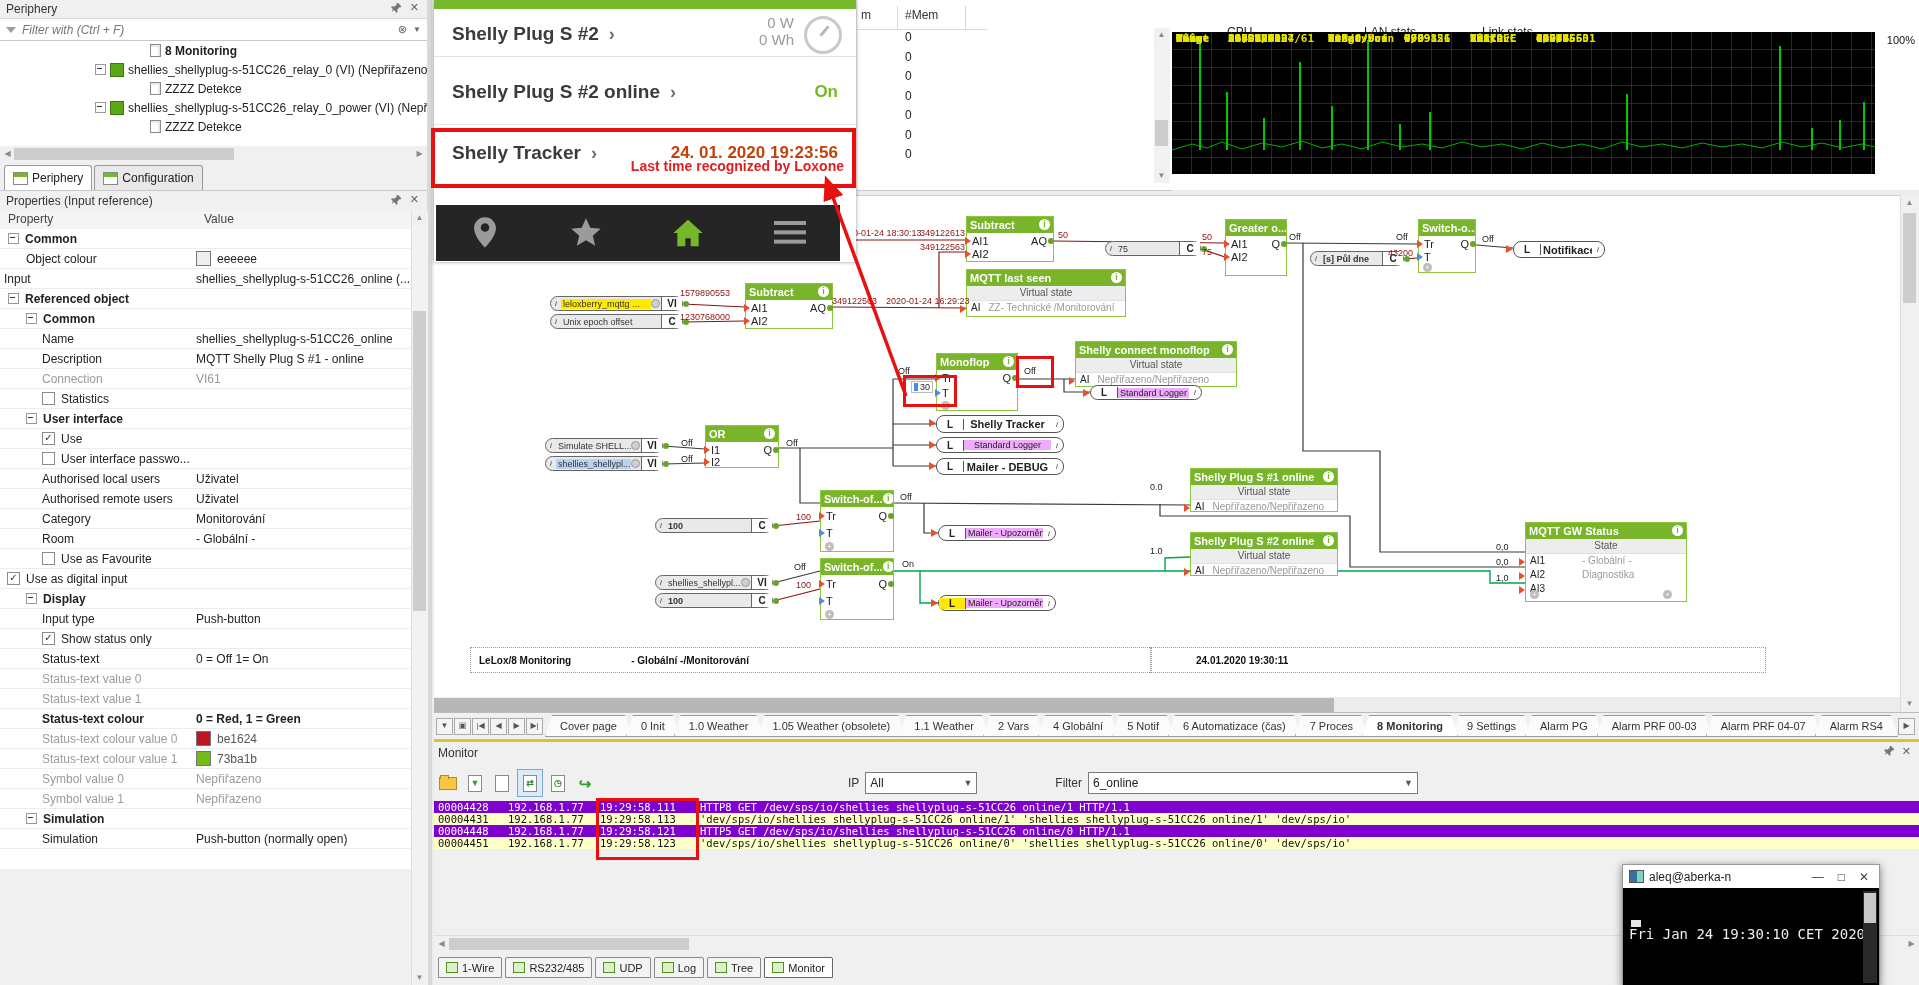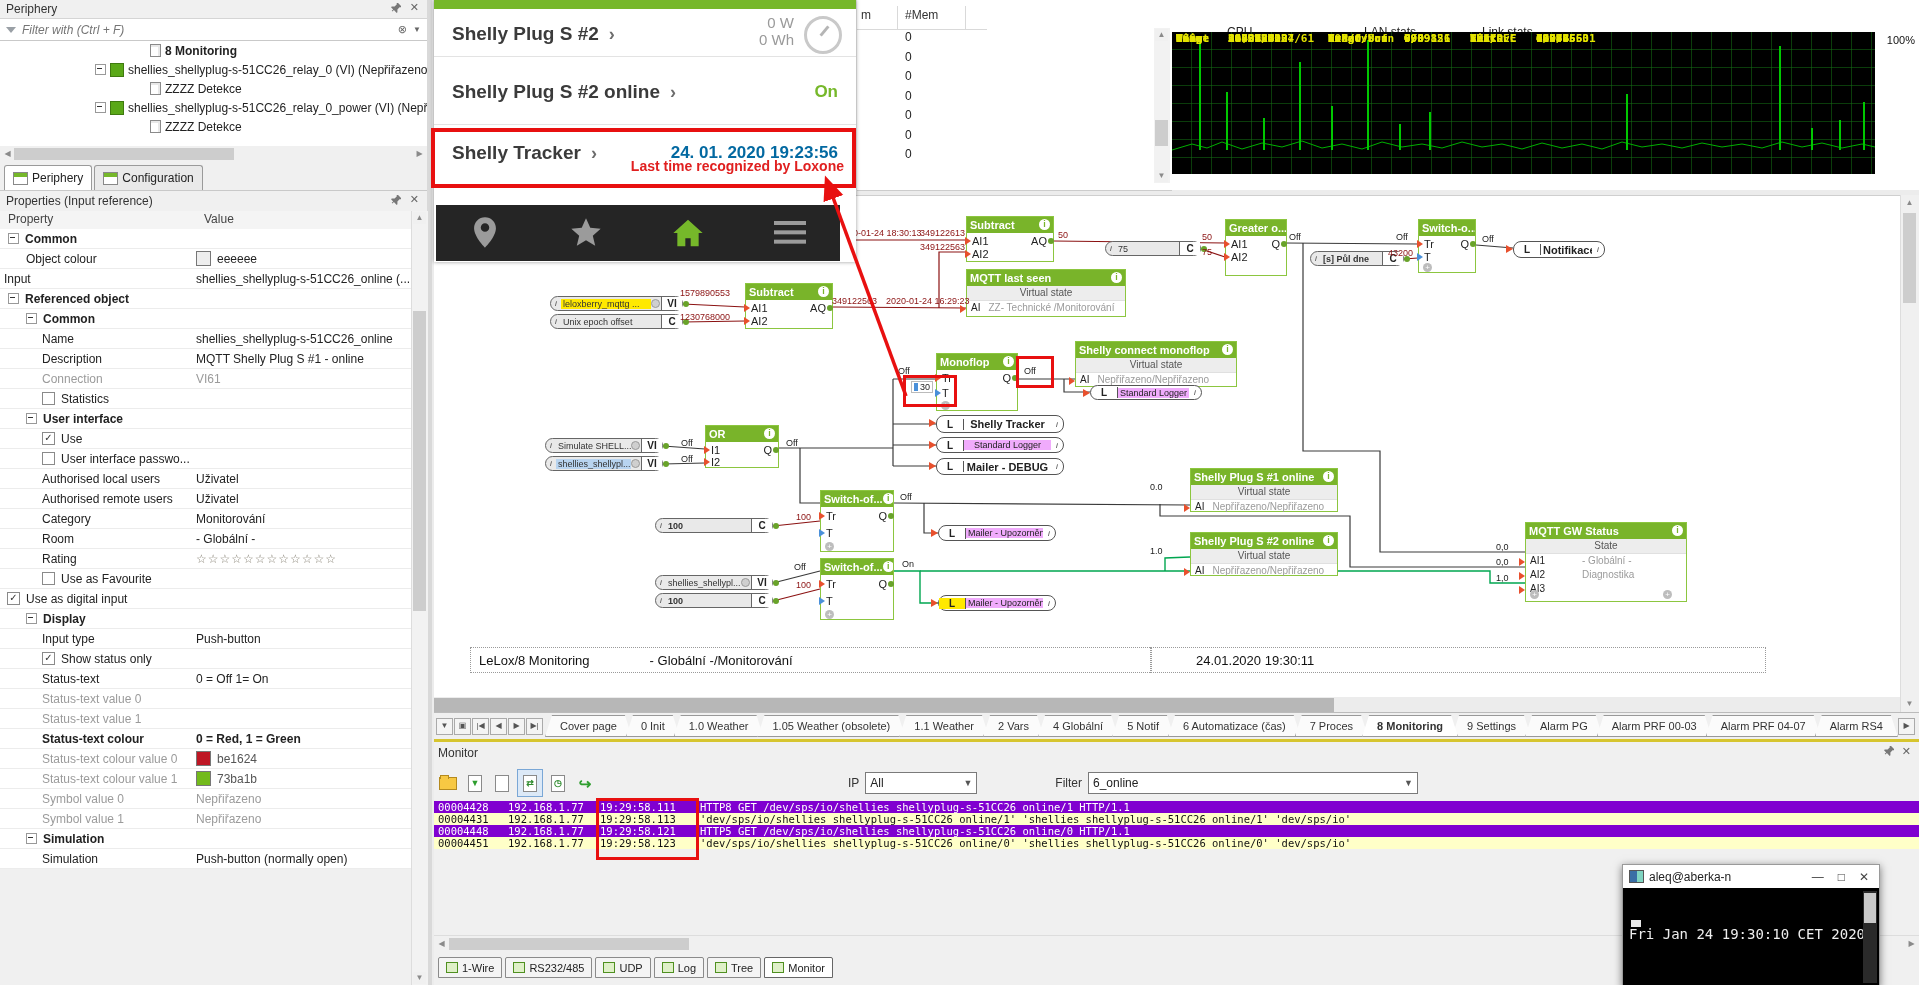--- a/index.html
+++ b/index.html
@@ -64,21 +64,21 @@
   #phone{left:434px;top:0;width:422px;height:262px;background:#fff;box-shadow:0 0 4px rgba(0,0,0,.4)}
   #ph-green{position:absolute;left:0;top:0;width:100%;height:9px;background:#76b82a}
   .ph-row{position:absolute;left:0;width:100%;box-sizing:border-box;padding:0 18px;display:flex;align-items:center}
   .ph-label{font-size:19px;color:#3b3b3b;font-weight:bold}
   .ph-chev{color:#6d6d6d;font-size:18px;margin-left:10px;font-weight:bold}
   .ph-divider{position:absolute;left:0;width:100%;height:1px;background:#e3e3e3}
   .ph-vals{position:absolute;right:62px;top:0;text-align:right;color:#9a9a9a;font-size:15px;line-height:17px}
   .gauge{position:absolute;right:14px;top:2px;width:38px;height:38px;border:3px solid #c9c9c9;border-radius:50%;box-sizing:border-box}
   .gauge::after{content:"";position:absolute;left:16px;top:6px;width:3px;height:12px;background:#b5b5b5;transform:rotate(40deg)}
   .ph-on{color:#76b82a;font-size:17px;font-weight:bold;margin-left:auto}
-  .ph-time{color:#0369a1;font-size:17px;margin-left:auto;font-weight:bold}
+  .ph-time{color:#c2410c;font-size:17px;margin-left:auto;font-weight:bold}
   .ph-note{position:absolute;right:12px;top:27px;color:#e02020;font-size:14px;font-weight:bold}
   #ph-nav{position:absolute;left:2px;top:205px;width:404px;height:56px;background:#252525;display:flex;align-items:center;justify-content:space-around}
   #ph-nav svg{display:block}
   
   #mem{left:857px;top:0;width:315px;height:190px;background:#fff;border-bottom:1px solid #ccc}
   .mem-col{position:absolute;left:48px;top:30px}
   .mem-row{height:19.5px;font-size:12px;color:#222}
   #mem-vscroll{position:absolute;right:2px;top:28px;width:16px;height:155px;background:#f2f2f2}
   
   #stats{left:1172px;top:0;width:747px;height:190px;background:#fff}
@@ -117,21 +117,21 @@
   .ocap .ocap-l{width:26px;flex:none;text-align:center;border-right:1px solid #555;font-weight:bold}
   .ocap .ocap-l.ylw{background:#ffe900}
   .ocap .ocap-t{flex:1;text-align:center;white-space:nowrap;overflow:hidden;color:#222;padding:0 2px;background:#f0abfc}
   .ocap .ocap-t.big{font-weight:bold;font-size:11px;background:#fff}
   .ocap .ocap-i{width:12px;flex:none;font-style:italic;font-size:8px;color:#444;text-align:center}
   .wl{position:absolute;font-size:9px;color:#222;white-space:nowrap}
   .wl.m{color:#8b1212}
   .t30{position:absolute;font-size:9px;background:#fff;border:1px solid #bbb;padding:0 2px;color:#222}
   .t30::before{content:"";display:inline-block;width:4px;height:8px;background:#4a90d9;margin-right:2px;vertical-align:-1px}
   .redbox{position:absolute;border:3px solid #e81010;background:transparent;z-index:30}
-  .dfoot{position:absolute;border:1px dotted #9a9a9a;font-size:13px;font-weight:normal;color:#111;display:flex;align-items:center}
+  .dfoot{position:absolute;border:1px dotted #9a9a9a;font-size:10px;font-weight:bold;color:#111;display:flex;align-items:center}
   
   #pagetabs{left:434px;top:712px;width:1485px;height:27px;background:#f0f0f0;border-top:1px solid #bbb;display:flex;align-items:center;padding-left:2px;box-sizing:border-box;overflow:hidden}
   .navbtn{width:15px;height:15px;border:1px solid #aaa;background:#f4f4f4;font-size:8px;line-height:14px;text-align:center;color:#555;margin-right:1px;flex:none}
   .ptab{height:20px;padding:0 14px;background:#fbfbfb;border:1px solid #999;font-size:11px;line-height:20px;white-space:nowrap;clip-path:polygon(7px 0,calc(100% - 7px) 0,100% 100%,0 100%);margin-left:-6px;color:#333}
   .ptab.active{background:#fff;font-weight:bold;z-index:2}
   #pt-right{margin-left:auto;width:15px;height:15px;border:1px solid #aaa;background:#f4f4f4;font-size:8px;line-height:14px;text-align:center;color:#555;flex:none;margin-right:4px}
   #yellowline{left:434px;top:739px;width:1485px;height:3px;background:#d6c52f}
   
   #monitor{left:434px;top:742px;width:1485px;height:243px;background:#f0f0f0}
   #mon-title{position:absolute;left:4px;top:4px;font-size:12px;color:#333}
@@ -387,27 +387,20 @@
       </div>
 
       <div class="prow row pi3">
 
         <span class="p-label">Room</span>
         <span class="p-value">
           <span>- Globální -</span>
         </span>
       </div>
 
-      <div class="prow row pi3 stars">
-
-        <span class="p-label">Rating</span>
-        <span class="p-value">
-          <span>☆☆☆☆☆☆☆☆☆☆☆☆</span>
-        </span>
-      </div>
 
       <div class="prow row pi3 cb-off">
 
         <span class="p-cbx"></span>
         <span class="p-label">Use as Favourite</span>
         <span class="p-value">
           <span></span>
         </span>
       </div>
 

